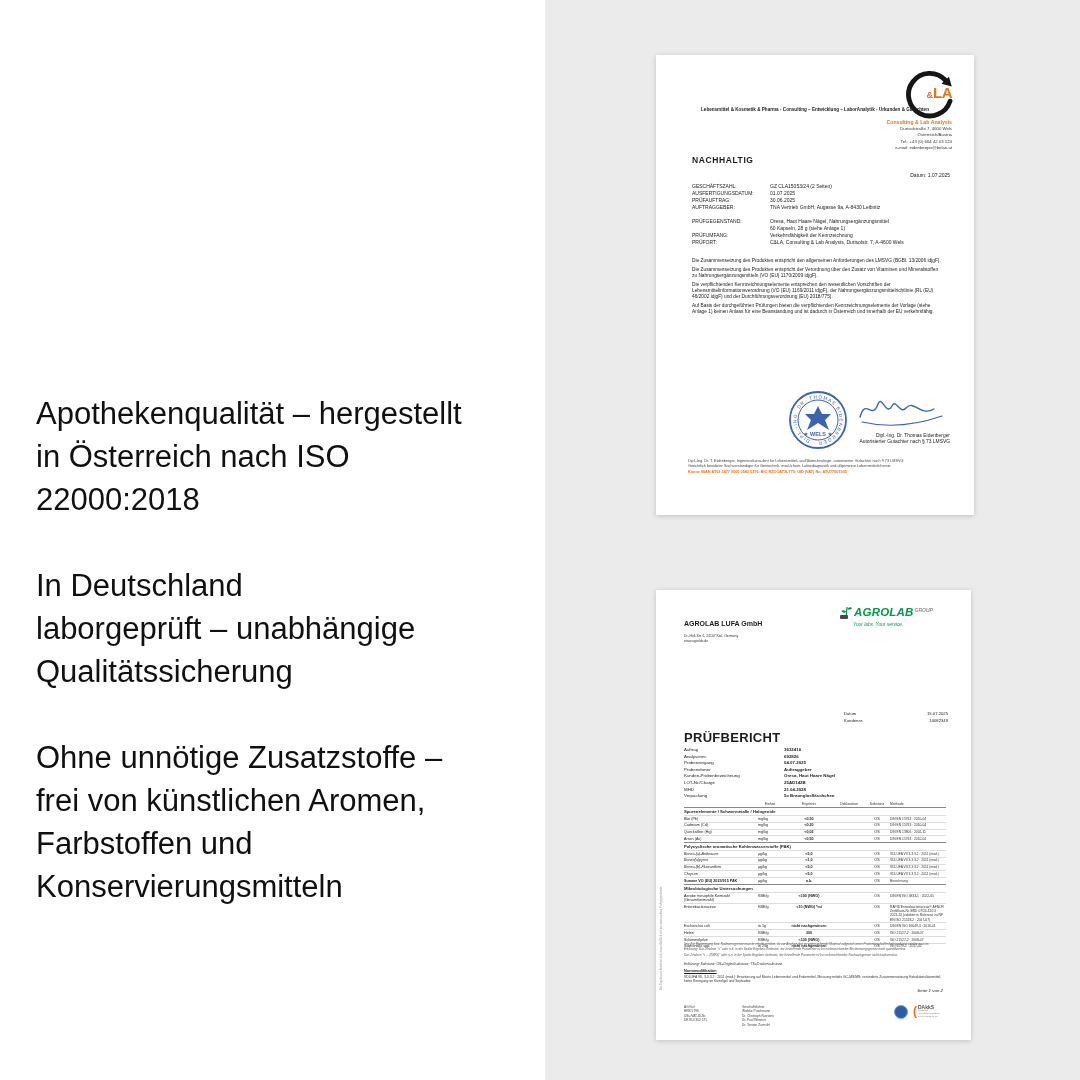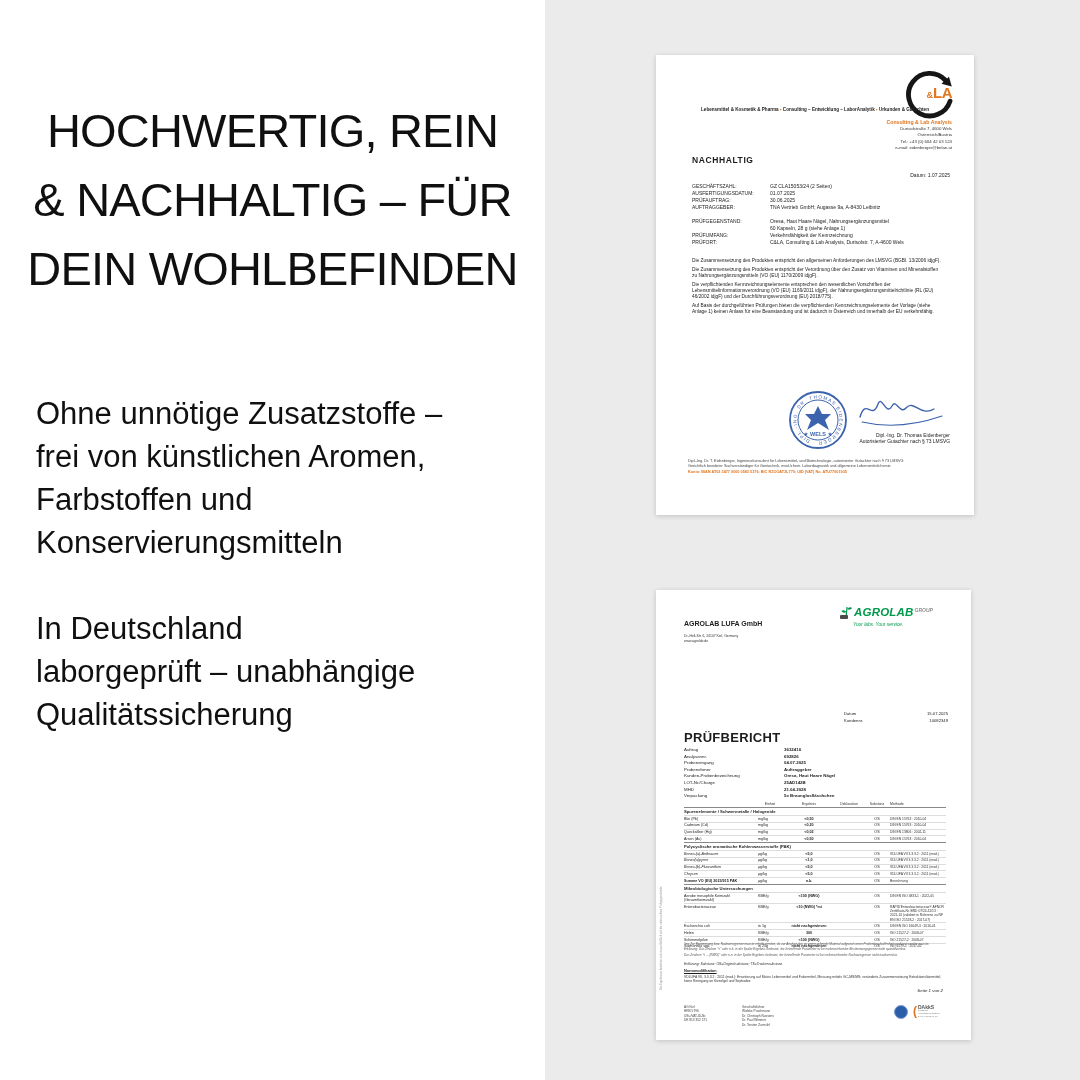--- a/index.html
+++ b/index.html
@@ -97,32 +97,32 @@
   .dakks .dk-name { font-size:5px; font-weight:bold; color:#555; }
   .dakks .dk-sub { font-size:2.4px; line-height:3px; color:#777; white-space:pre-line; }
 </style>
 </head>
 <body>
 
 <div class="canvas">
 
   <div class="gray-panel"></div>
 
-  <h1 class="headline">HOCHWERTIG, REIN
-&amp; NACHHALTIG – FÜR
-DEIN WOHLBEFINDEN</h1>
   <div class="benefits">
 
+  <p>Apothekenqualität – hergestellt
+in Österreich nach ISO
+22000:2018</p>
+      <p>In Deutschland
+laborgeprüft – unabhängige
+Qualitätssicherung</p>
       <p>Ohne unnötige Zusatzstoffe –
 frei von künstlichen Aromen,
 Farbstoffen und
 Konservierungsmitteln</p>
-      <p>In Deutschland
-laborgeprüft – unabhängige
-Qualitätssicherung</p>
     </div>
 
   <div class="doc" id="doc1">
 
     <div class="cla-logo">
       <svg viewBox="0 0 60 60" width="58" height="60">
         <path d="M 49.7 41.5 A 22 22 0 1 1 44.9 19.9" fill="none" stroke="#161616" stroke-width="5" stroke-linecap="round"></path>
         <polygon points="51.5,26.5 40.8,23.5 48.6,16.2" fill="#161616"></polygon>
       </svg>
       <span class="lt"><span class="amp">&amp;</span><span class="la">LA</span></span>

